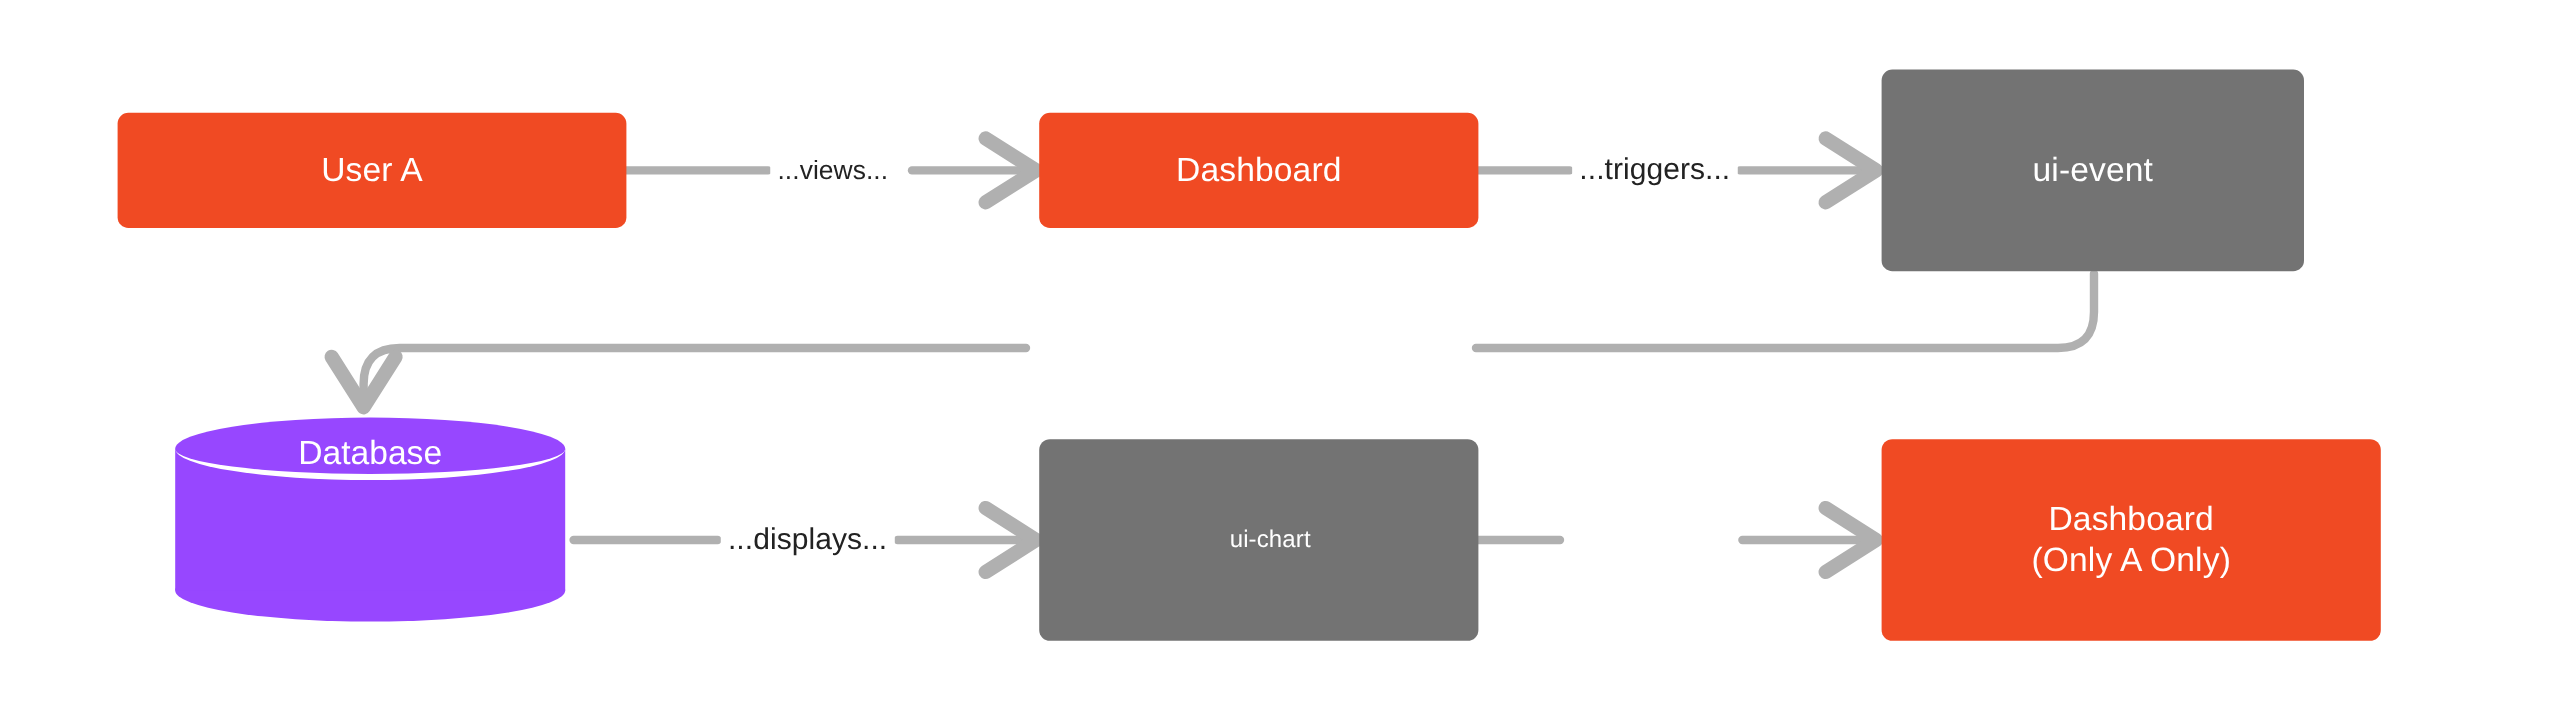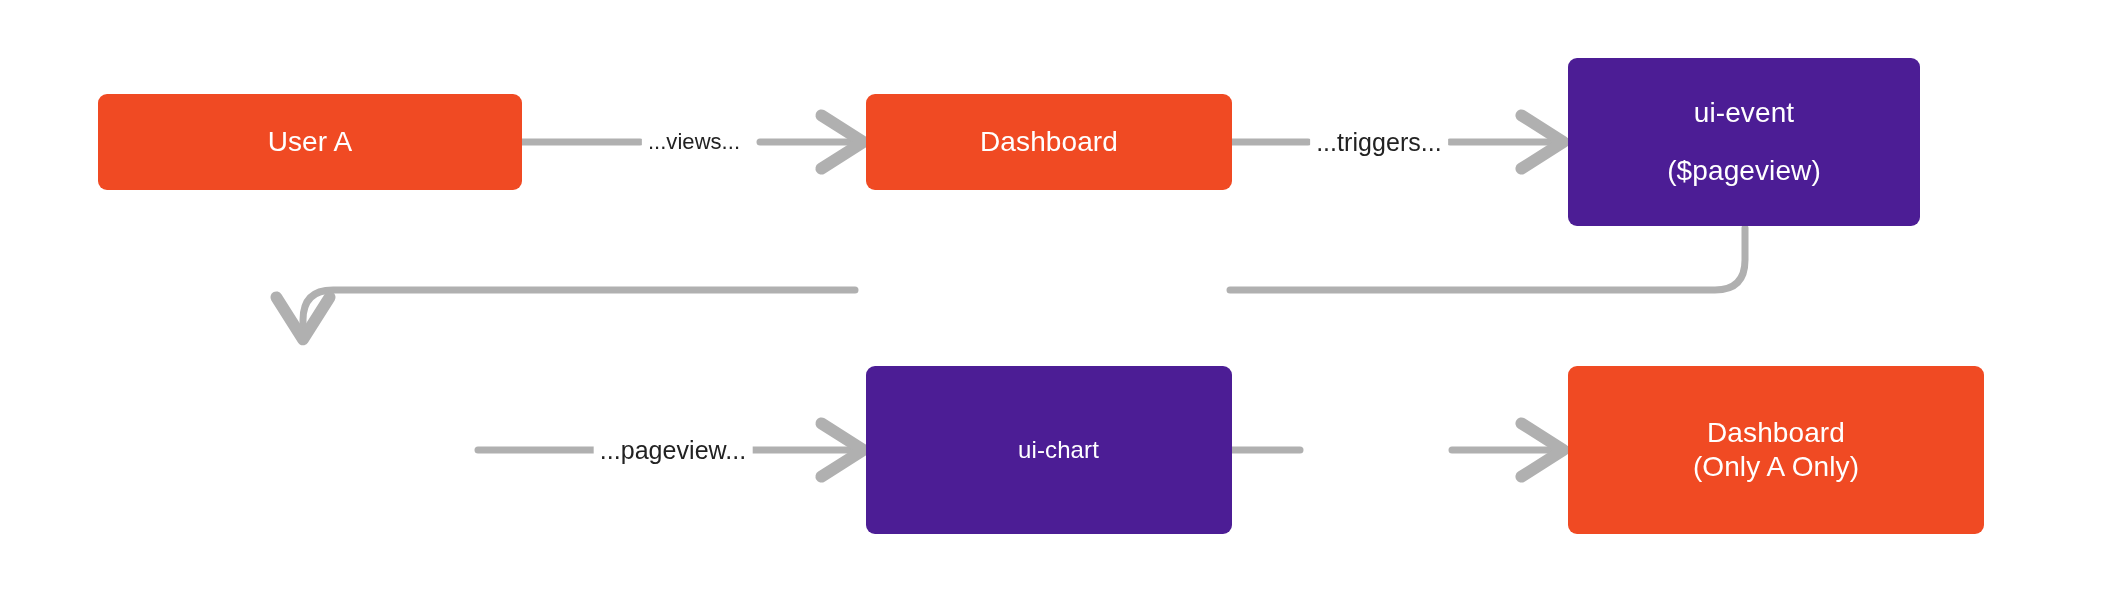--- a/index.html
+++ b/index.html
@@ -39,21 +39,21 @@
     color: #ffffff;
     text-align: center;
     line-height: 1.22;
     letter-spacing: 0.1px;
   }
   .node .line {
     display: block;
     white-space: nowrap;
   }
   .node-orange { background: #f04a23; }
-  .node-blue   { background: #4c1d95; gap: 24px; }
+  .node-blue   { background: #737373; gap: 24px; }
 
   
   .cylinder {
     position: absolute;
     display: block;
   }
   .cyl-body {
     position: absolute;
     left: 0;
     right: 0;
@@ -143,38 +143,43 @@
       <line x1="1232" y1="450" x2="1300" y2="450" stroke="#b0b0b0" stroke-width="7" stroke-linecap="round"></line>
       <line x1="1452" y1="450" x2="1562" y2="450" stroke="#b0b0b0" stroke-width="7" stroke-linecap="round" marker-end="url(#arrowhead)"></line>
     </g>
   </svg>
 
   <div class="edge-label" style="left:694px; top:142px; font-size:22px;">...views...</div>
 
   <div class="edge-label" style="left:1379px; top:142px; font-size:25px;text-align:center;">...triggers...</div>
 
 
-  <div class="edge-label" style="left:673px; top:450px; font-size:25px;">...pageview...</div>
+  <div class="edge-label" style="left:673px; top:450px; font-size:25px;">...displays...</div>
 
 
   <div class="node node-orange" style="left:98px; top:94px; width:424px; height:96px; font-size:28px;">
     <span class="line">User A</span>
   </div>
 
   <div class="node node-orange" style="left:866px; top:94px; width:366px; height:96px; font-size:28px;">
     <span class="line">Dashboard</span>
   </div>
 
   <div class="node node-blue" style="left:1568px; top:58px; width:352px; height:168px; font-size:28px;">
     <span class="line">ui-event</span>
-    <span class="line">($pageview)</span>
   </div>
 
+  <div class="cylinder" style="left:146px; top:348px; width:325px; height:170px;">
+    <div class="cyl-bottom"></div>
+    <div class="cyl-body"></div>
+    <div class="cyl-top"></div>
+    <div class="cyl-label" style="font-size:28px;">Database</div>
+  </div>
 
-  <div class="node node-blue" style="left:866px; top:366px; width:366px; height:168px; font-size:24px;padding-left:19px;">
+  <div class="node node-blue" style="left:866px; top:366px; width:366px; height:168px; font-size:20px;padding-left:19px;">
     <span class="line">ui-chart</span>
   </div>
 
   <div class="node node-orange" style="left:1568px; top:366px; width:416px; height:168px; font-size:28px;">
     <span class="line">Dashboard</span>
     <span class="line">(Only A Only)</span>
   </div>
 
 </div>
 

